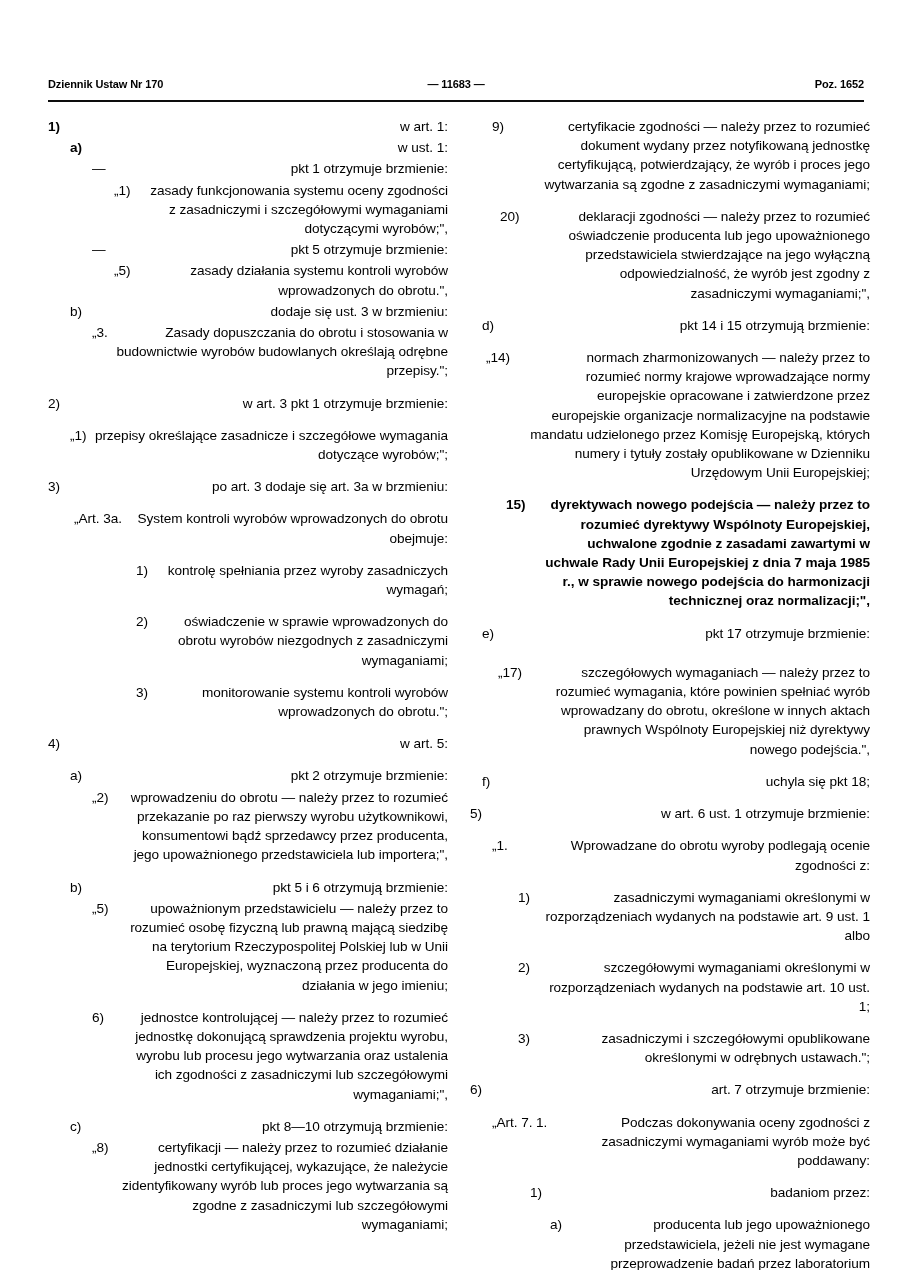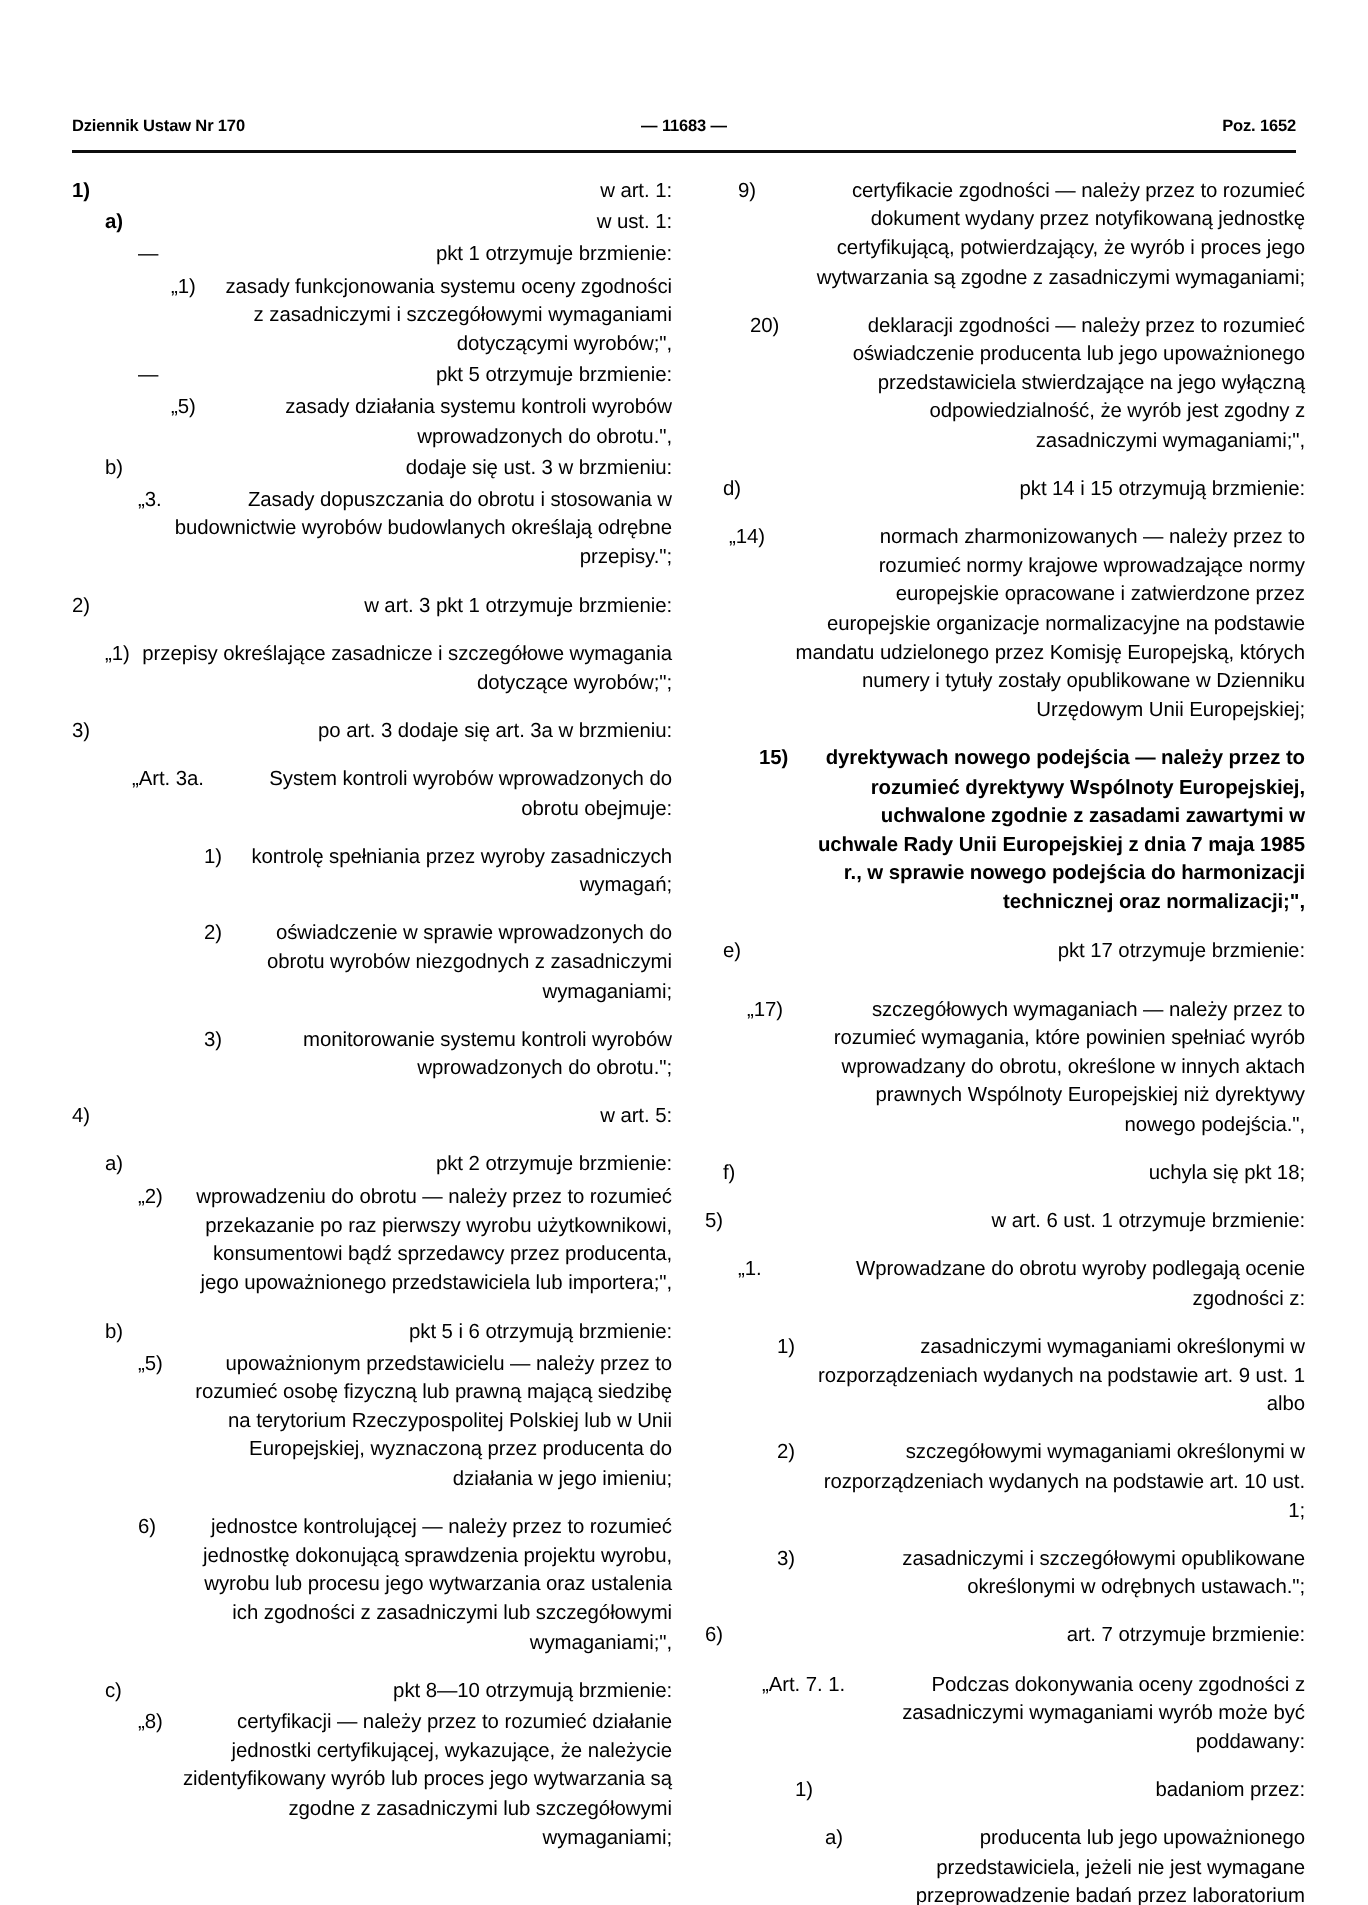--- a/index.html
+++ b/index.html
@@ -99,21 +99,21 @@
 
   
   .l0  { margin-left: 0px;   padding-left: 20px; }
   .l1  { margin-left: 22px;  padding-left: 20px; }
   .l2  { margin-left: 44px;  padding-left: 24px; }
   .l3  { margin-left: 66px;  padding-left: 30px; }
   .l4  { margin-left: 88px;  padding-left: 26px; }
 
   .l0b { margin-left: 0px;   padding-left: 24px; }
   .l3b { margin-left: 62px;  padding-left: 34px; }
-  .l2c { margin-left: 40px;  padding-left: 56px; }
+  .l2c { margin-left: 26px;  padding-left: 56px; }
 
   .bold { font-weight: bold; }
 </style>
 </head>
 <body>
 
 <div class="page">
 
   <div class="runhead">
     <span class="runhead-left">Dziennik Ustaw Nr 170</span>
@@ -308,21 +308,21 @@
       <div class="blk gap" style="margin-left:48px;padding-left:26px;">
         <span class="mk">3)</span>
         <span class="bd">zasadniczymi i szczegółowymi opublikowane określonymi w odrębnych ustawach.";</span>
       </div>
 
       <div class="blk gap nojust" style="margin-left:0px;padding-left:22px;">
         <span class="mk">6)</span>
         <span class="bd">art. 7 otrzymuje brzmienie:</span>
       </div>
 
-      <div class="blk gap" style="margin-left:38px;padding-left:72px;">
+      <div class="blk gap" style="margin-left:22px;padding-left:72px;">
         <span class="mk">„Art. 7. 1.</span>
         <span class="bd">Podczas dokonywania oceny zgodności z zasadniczymi wymaganiami wyrób może być poddawany:</span>
       </div>
 
       <div class="blk gap nojust" style="margin-left:60px;padding-left:24px;">
         <span class="mk">1)</span>
         <span class="bd">badaniom przez:</span>
       </div>
 
       <div class="blk last" style="margin-left:80px;padding-left:26px;">

